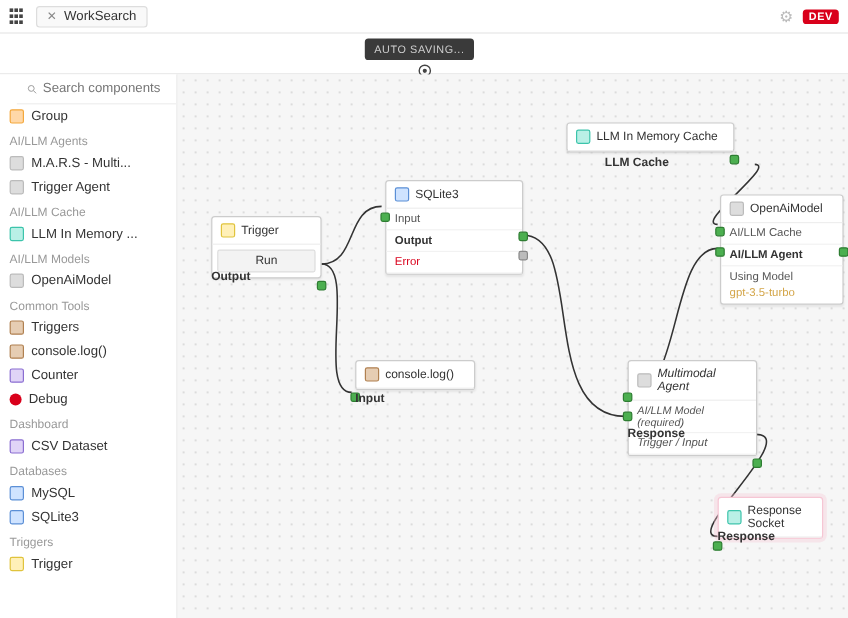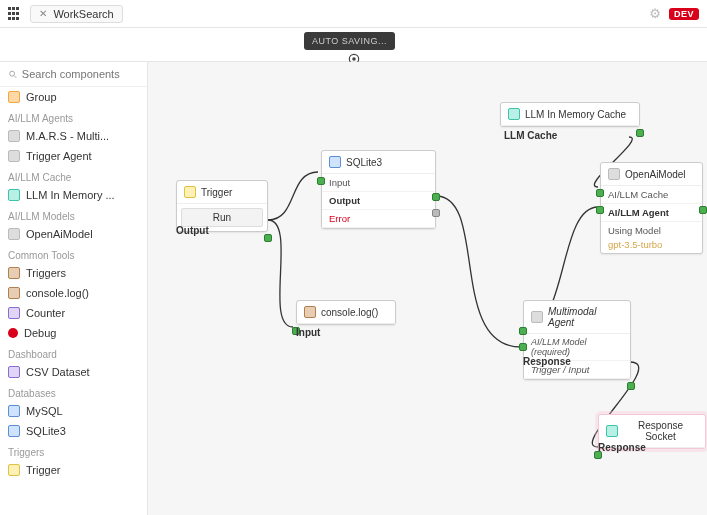--- a/index.html
+++ b/index.html
@@ -87,20 +87,21 @@
     border-right: 1px solid #e6e6e6;
     background: #fff;
     overflow-y: auto;
     padding-bottom: 8px;
   }
   .search-row {
     display: flex; align-items: center;
     padding: 6px 8px;
     border-bottom: 1px solid #eee;
     gap: 4px;
+    margin-left: 14px;
   }
   .search-row input {
     border: none; outline: none;
     font-size: 11px; width: 100%;
     color: #666;
   }
   .side-item {
     display: flex; align-items: center;
     padding: 4px 8px;
     gap: 6px;
@@ -397,21 +398,21 @@
           <span>SQLite3</span>
         </div>
       <div class="port" style="left:-5px; top:26px;"></div>
       <div class="node-sub">Input</div>
       <div class="node-sub bold">Output</div>
       <div class="node-sub err">Error</div>
       <div class="port" style="right:-5px; top:42px;"></div>
       <div class="port gray" style="right:-5px; top:58px;"></div>
     </div>
 
-    <div class="node" style="left:352px; top:40px; width:140px;">
+    <div class="node" style="left:324px; top:40px; width:140px;">
       <div class="node-title">
           <span class="ico ico-teal"></span>
           <span>LLM In Memory Cache</span>
         </div>
       <div class="port" style="right:-5px; bottom:-11px;"></div>
     </div>
     <div class="node-label" style="left:340px; top:68px;padding-left:16px;">LLM Cache</div>
 
     <div class="node" style="left:452px; top:100px; width:103px;">
       <div class="node-title">
@@ -442,21 +443,21 @@
           <span>Multimodal Agent</span>
         </div>
       <div class="port" style="left:-5px; top:26px;"></div>
       <div class="node-sub" style="font-size:9px;">AI/LLM Model (required)</div>
       <div class="port" style="left:-5px; top:42px;"></div>
       <div class="node-sub">Trigger / Input</div>
       <div class="port" style="right:-5px; bottom:-11px;"></div>
     </div>
     <div class="node-label" style="left:375px; top:294px;">Response</div>
 
-    <div class="node pink" style="left:450px; top:352px; width:108px;text-align:center;">
+    <div class="node pink" style="left:450px; top:352px; width:88px;">
       <div class="node-title">
           <span class="ico ico-teal"></span>
           <span>Response Socket</span>
         </div>
       <div class="port" style="left:-5px; bottom:-11px;"></div>
     </div>
     <div class="node-label" style="left:450px; top:380px;">Response</div>
 
   </div>
 </div>

